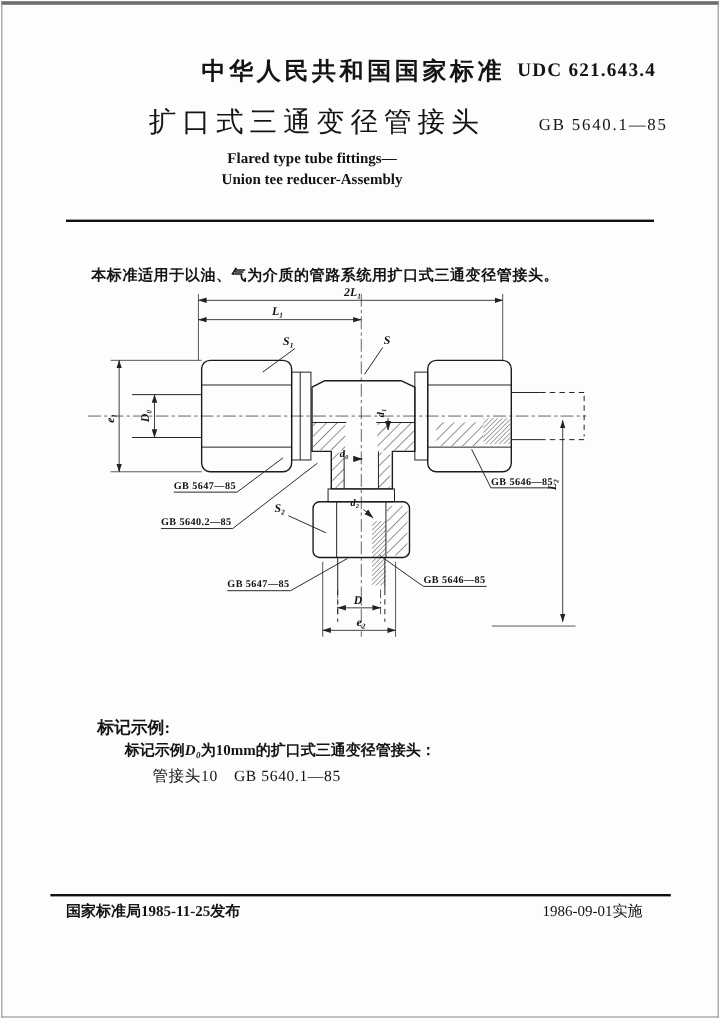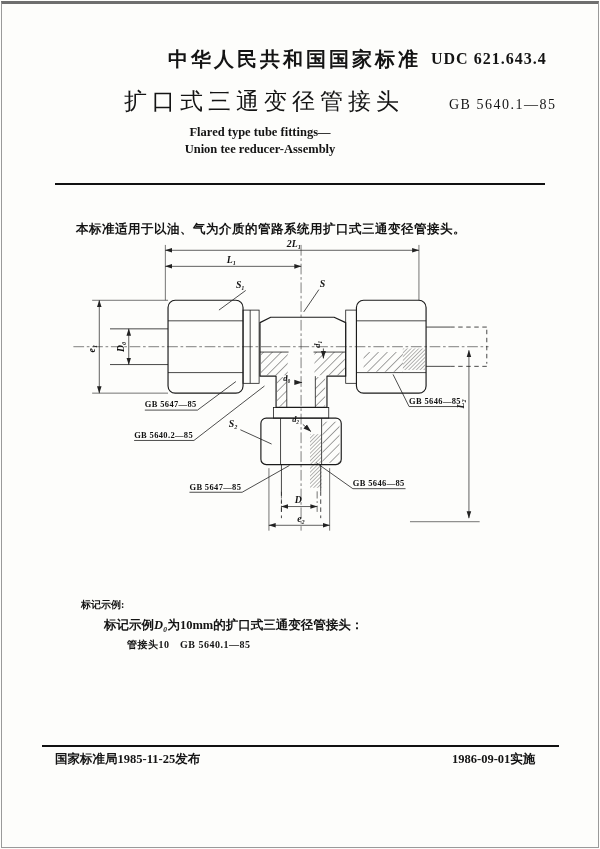--- a/index.html
+++ b/index.html
@@ -18,26 +18,26 @@
   .org{left:168px;top:46px;font-size:20px;font-weight:bold;letter-spacing:3px;}
   .udc{left:431px;top:50px;font-size:16px;font-weight:bold;letter-spacing:1px;}
   .title-zh{left:124px;top:86px;font-size:23px;font-weight:normal;letter-spacing:5px;}
   .gbno{left:449px;top:97px;font-size:14px;font-weight:normal;letter-spacing:1.5px;}
   .title-en{left:100px;top:124px;width:320px;text-align:center;
     font-size:12.5px;font-weight:bold;line-height:17px;}
   .rule{position:absolute;background:#111;height:2px;}
   .rule-top{left:55px;top:183px;width:490px;}
   .rule-bottom{left:42px;top:745px;width:517px;}
   .scope{left:76px;top:197px;font-size:12.5px;font-weight:bold;letter-spacing:0.5px;margin-top:24px;}
-  .example-heading{left:81px;top:598px;font-size:10px;font-weight:bold;}
+  .example-heading{left:81px;top:598px;font-size:14px;font-weight:bold;}
   .example-line1{left:104px;top:617px;font-size:12.5px;font-weight:bold;}
-  .example-line2{left:127px;top:638px;font-size:10px;font-weight:bold;letter-spacing:0.5px;text-align:center;}
+  .example-line2{left:127px;top:638px;font-size:13px;font-weight:normal;letter-spacing:0.5px;text-align:center;}
   .sym-italic{font-style:italic;font-weight:bold;font-family:"Liberation Serif",serif;}
   .footer-left{left:55px;top:751px;font-size:12.5px;font-weight:bold;}
-  .footer-right{left:452px;top:751px;font-size:12.5px;font-weight:bold;}
+  .footer-right{left:452px;top:751px;font-size:12.5px;font-weight:normal;}
   svg .outline{stroke:#1b1b1b;stroke-width:1.3;fill:none;stroke-linejoin:round;}
   svg .inner{stroke:#1b1b1b;stroke-width:0.9;fill:none;}
   svg .dash{stroke:#1b1b1b;stroke-width:0.9;fill:none;stroke-dasharray:5 4;}
   svg .cline{stroke:#333;stroke-width:0.7;fill:none;stroke-dasharray:12 3 3 3;}
   svg .dimline{stroke:#222;stroke-width:0.8;fill:none;}
   svg .witness{stroke:#222;stroke-width:0.7;fill:none;}
   svg .wdash{stroke:#222;stroke-width:0.7;fill:none;stroke-dasharray:8 3 2 3;}
   svg .leader{stroke:#222;stroke-width:0.9;fill:none;}
   svg .dim{font:italic bold 11px "Liberation Serif",serif;fill:#111;}
   svg .dimsmall{font:italic bold 9.5px "Liberation Serif",serif;fill:#111;}

